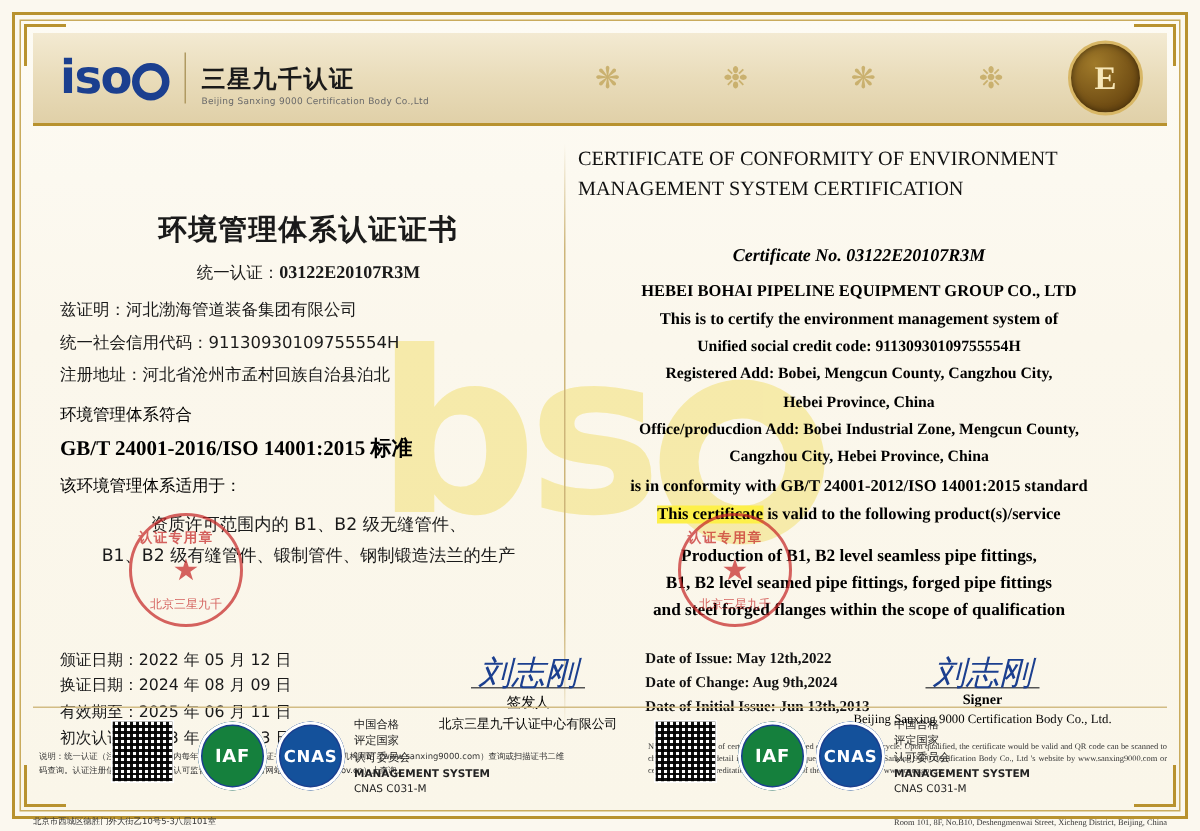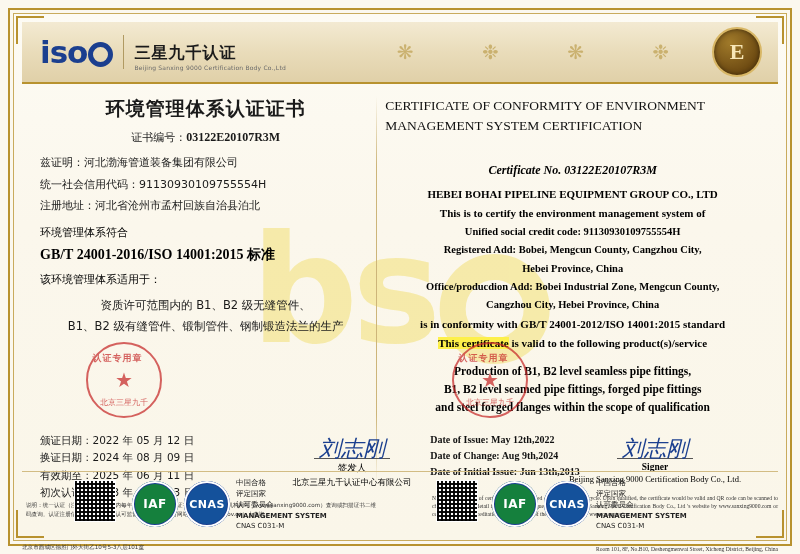--- a/index.html
+++ b/index.html
@@ -114,20 +114,21 @@
   .col-en{width:53%;padding:10px 18px 0 8px;}
   .divider{
     position:absolute;left:47%;top:96px;bottom:70px;width:1px;
     background:linear-gradient(180deg,rgba(184,146,47,0) 0%,#cdb579 18%,#cdb579 82%,rgba(184,146,47,0) 100%);
   }
 
   .cn-title{
     text-align:center;font-size:19px;font-weight:bold;color:#1a1a1a;
     font-family:"DejaVu Sans", sans-serif;letter-spacing:1px;
     margin-bottom:8px;
+    margin-top:44px;
   }
   .cn-certno{
     text-align:center;font-size:11px;color:#1a1a1a;margin-bottom:10px;
     font-family:"DejaVu Sans", sans-serif;
   }
   .cn-certno b{font-family:"Liberation Serif", serif;font-size:12px;}
   .cn-line{
     font-size:11px;color:#1a1a1a;margin:5px 0;line-height:1.5;
     font-family:"DejaVu Sans", sans-serif;
   }
@@ -302,21 +303,21 @@
     <span>bs</span><span class="ring"></span>
   </div>
 
   <div class="divider"></div>
 
   <div class="body">
 
     <div class="col col-cn">
       <div class="cn-title">环境管理体系认证证书</div>
       <div class="cn-certno">
-        <span>证书编号：</span><b>03122E20107R3M</b>
+        <span>统一认证：</span><b>03122E20107R3M</b>
       </div>
 
       <div class="cn-line">
         <span class="lbl">兹证明：</span><span>河北渤海管道装备集团有限公司</span>
       </div>
       <div class="cn-line">
         <span class="lbl">统一社会信用代码：</span><span>91130930109755554H</span>
       </div>
       <div class="cn-line">
         <span class="lbl">注册地址：</span><span>河北省沧州市孟村回族自治县泊北</span>

